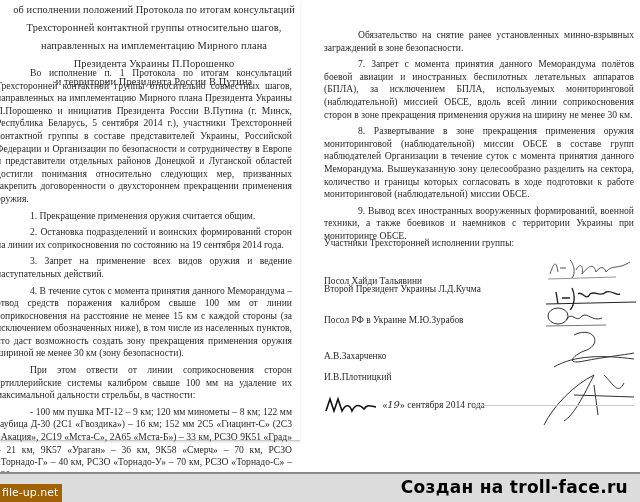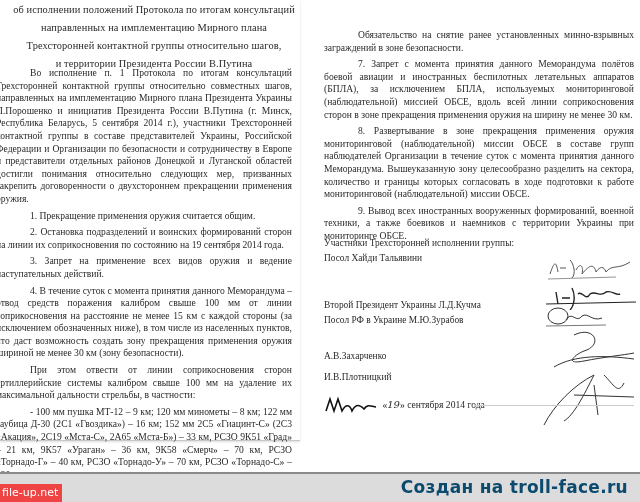--- a/index.html
+++ b/index.html
@@ -11,31 +11,32 @@
   .para{font-size:9.6px;line-height:12.6px;text-align:justify;margin:0;}
   .indent{text-indent:34px;}
   .gap{margin-top:4px;}
   #left .body{position:absolute;left:-4px;top:67px;width:296px;}
   #right .body{position:absolute;left:6px;top:25px;width:310px;}
   .sig-block{position:absolute;left:6px;width:310px;font-size:9.4px;}
   .sig-row{position:absolute;left:0;white-space:nowrap;}
   .sig-img{position:absolute;}
   .date-line{position:absolute;left:0;top:442px;font-size:9.6px;white-space:nowrap;}
   .footer{position:absolute;left:0;top:472px;width:640px;height:30px;background:#dcdcdc;border-top:2px solid #8a8a8a;box-sizing:border-box;}
-  .footer-brand{position:absolute;right:12px;top:3px;font-family:"DejaVu Sans",sans-serif;font-weight:bold;font-size:17px;color:#0c4a6e;letter-spacing:0.3px;}
-  .file-badge{position:absolute;left:0;bottom:0;background:#ef4444;color:#fff;font-family:"DejaVu Sans",sans-serif;font-size:11px;padding:2px 4px 3px 2px;line-height:13px;}
+  .footer-brand{position:absolute;right:12px;top:3px;font-family:"DejaVu Sans",sans-serif;font-weight:bold;font-size:17px;color:#000000;letter-spacing:0.3px;}
+  .file-badge{position:absolute;left:0;bottom:0;background:#a16207;color:#fff;font-family:"DejaVu Sans",sans-serif;font-size:11px;padding:2px 4px 3px 2px;line-height:13px;}
 </style>
 </head>
 <body>
 
 <div class="page" id="left">
   <div>
     <div class="title">об исполнении положений Протокола по итогам консультаций</div>
+    <div class="title">Трехсторонней контактной группы относительно шагов,</div>
     <div class="title">направленных на имплементацию Мирного плана</div>
-    <div class="title">Трехсторонней контактной группы относительно шагов,</div>
+    <div class="title">Президента Украины П.Порошенко</div>
     <div class="title">и территории Президента России В.Путина</div>
   </div>
   <div class="body">
     <p class="para indent">Во исполнение п. 1 Протокола по итогам консультаций Трехсторонней контактной группы относительно совместных шагов, направленных на имплементацию Мирного плана Президента Украины П.Порошенко и инициатив Президента России В.Путина (г. Минск, Республика Беларусь, 5 сентября 2014 г.), участники Трехсторонней контактной группы в составе представителей Украины, Российской Федерации и Организации по безопасности и сотрудничеству в Европе и представители отдельных районов Донецкой и Луганской областей достигли понимания относительно следующих мер, призванных закрепить договоренности о двухстороннем прекращении применения оружия.</p>
     <p class="para indent gap">1. Прекращение применения оружия считается общим.</p>
     <p class="para indent gap">2. Остановка подразделений и воинских формирований сторон на линии их соприкосновения по состоянию на 19 сентября 2014 года.</p>
     <p class="para indent gap">3. Запрет на применение всех видов оружия и ведение наступательных действий.</p>
     <p class="para indent gap">4. В течение суток с момента принятия данного Меморандума – отвод средств поражения калибром свыше 100 мм от линии соприкосновения на расстояние не менее 15 км с каждой стороны (за исключением обозначенных ниже), в том числе из населенных пунктов, что даст возможность создать зону прекращения применения оружия шириной не менее 30 км (зону безопасности).</p>
     <p class="para indent gap">При этом отвести от линии соприкосновения сторон артиллерийские системы калибром свыше 100 мм на удаление их максимальной дальности стрельбы, в частности:</p>
     <p class="para indent gap">- 100 мм пушка МТ-12 – 9 км; 120 мм минометы – 8 км; 122 мм гаубица Д-30 (2С1 «Гвоздика») – 16 км; 152 мм 2С5 «Гиацинт-С» (2С3 «Акация», 2С19 «Мста-С», 2А65 «Мста-Б») – 33 км, РСЗО 9К51 «Град» – 21 км, 9К57 «Ураган» – 36 км, 9К58 «Смерч» – 70 км, РСЗО «Торнадо-Г» – 40 км, РСЗО «Торнадо-У» – 70 км, РСЗО «Торнадо-С» – 120 км;</p>
@@ -47,22 +48,22 @@
 <div class="page" id="right">
   <div class="body">
     <p class="para indent gap">Обязательство на снятие ранее установленных минно-взрывных заграждений в зоне безопасности.</p>
     <p class="para indent gap">7. Запрет с момента принятия данного Меморандума полётов боевой авиации и иностранных беспилотных летательных аппаратов (БПЛА), за исключением БПЛА, используемых мониторинговой (наблюдательной) миссией ОБСЕ, вдоль всей линии соприкосновения сторон в зоне прекращения применения оружия на ширину не менее 30 км.</p>
     <p class="para indent gap">8. Развертывание в зоне прекращения применения оружия мониторинговой (наблюдательной) миссии ОБСЕ в составе групп наблюдателей Организации в течение суток с момента принятия данного Меморандума. Вышеуказанную зону целесообразно разделить на сектора, количество и границы которых согласовать в ходе подготовки к работе мониторинговой (наблюдательной) миссии ОБСЕ.</p>
     <p class="para indent gap">9. Вывод всех иностранных вооруженных формирований, военной техники, а также боевиков и наемников с территории Украины при мониторинге ОБСЕ.</p>
   </div>
 
   <div class="sig-block" style="top:0;height:465px;">
     <div class="sig-row" style="top:238px;">Участники Трехсторонней исполнении группы:</div>
-    <div class="sig-row" style="top:253px;text-align:right;">Посол Хайди Тальявини</div>
-    <div class="sig-row" style="top:300px;">Второй Президент Украины Л.Д.Кучма</div>
+    <div class="sig-row" style="top:276px;text-align:right;">Посол Хайди Тальявини</div>
+    <div class="sig-row" style="top:284px;">Второй Президент Украины Л.Д.Кучма</div>
     <div class="sig-row" style="top:315px;">Посол РФ в Украине М.Ю.Зурабов</div>
     <div class="sig-row" style="top:351px;">А.В.Захарченко</div>
     <div class="sig-row" style="top:372px;">И.В.Плотницкий</div>
 
     <svg class="sig-img" style="left:222px;top:252px;" width="90" height="30">
       <path d="M4 22 C8 10 10 8 12 20 M14 16 l6 0 M24 8 C28 12 30 22 26 26 M30 18 C34 10 38 14 36 22 C44 12 48 12 50 20 C54 14 58 14 60 20 C66 12 72 18 84 10" fill="none" stroke="#555" stroke-width="1"></path>
       <path d="M2 27 L70 25" stroke="#777" stroke-width="0.8"></path>
     </svg>
     <svg class="sig-img" style="left:222px;top:280px;" width="92" height="30">
       <path d="M10 12 L12 24 M16 18 l8 0 M26 8 C30 16 28 26 24 30 M32 14 C36 10 40 22 44 14 C50 10 54 18 60 12 C66 10 70 16 74 14" fill="none" stroke="#222" stroke-width="1.4"></path>

